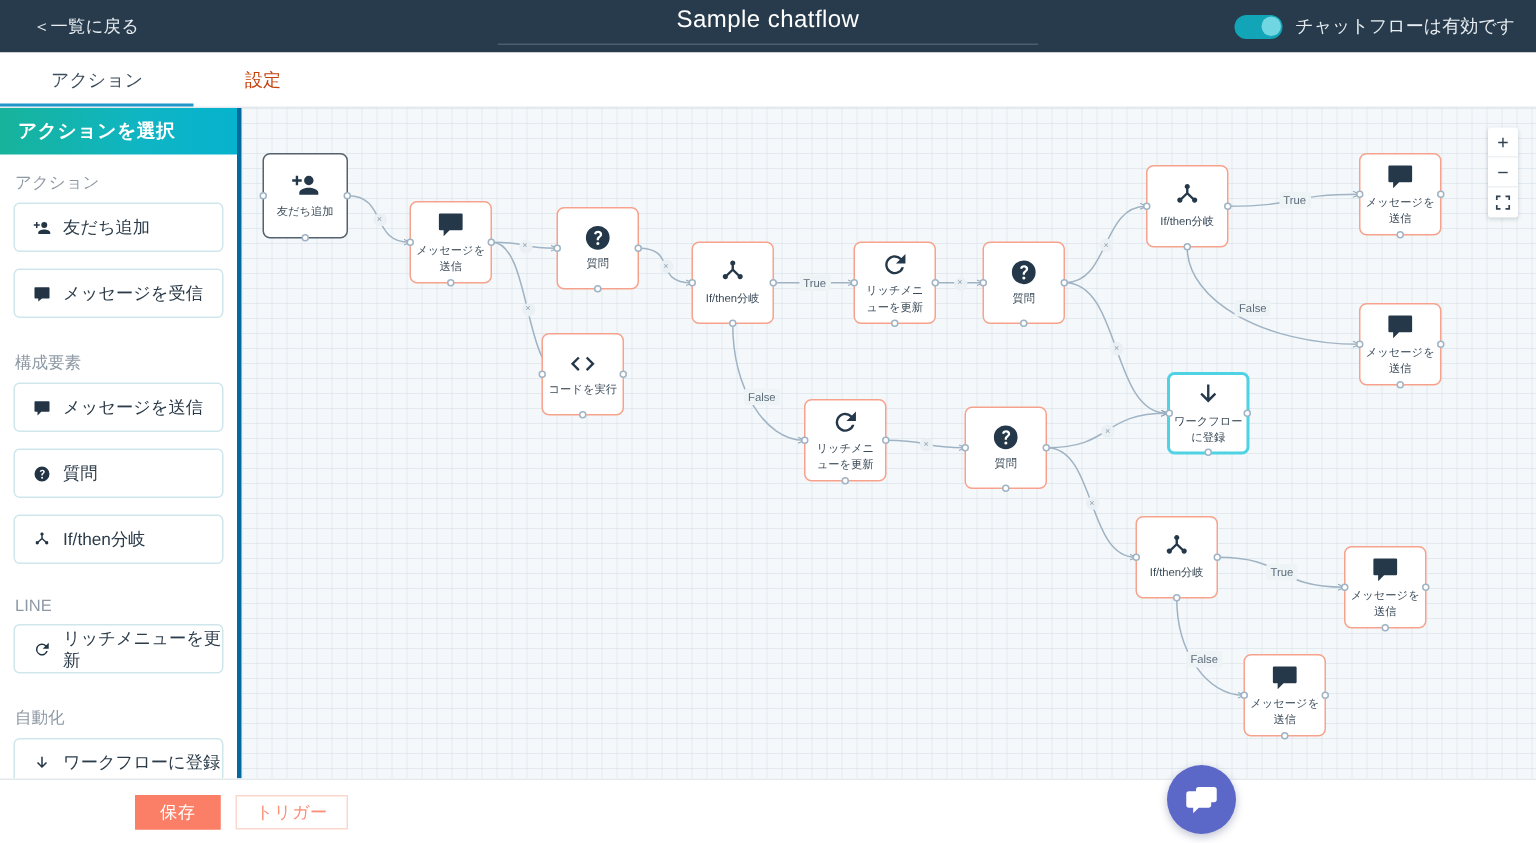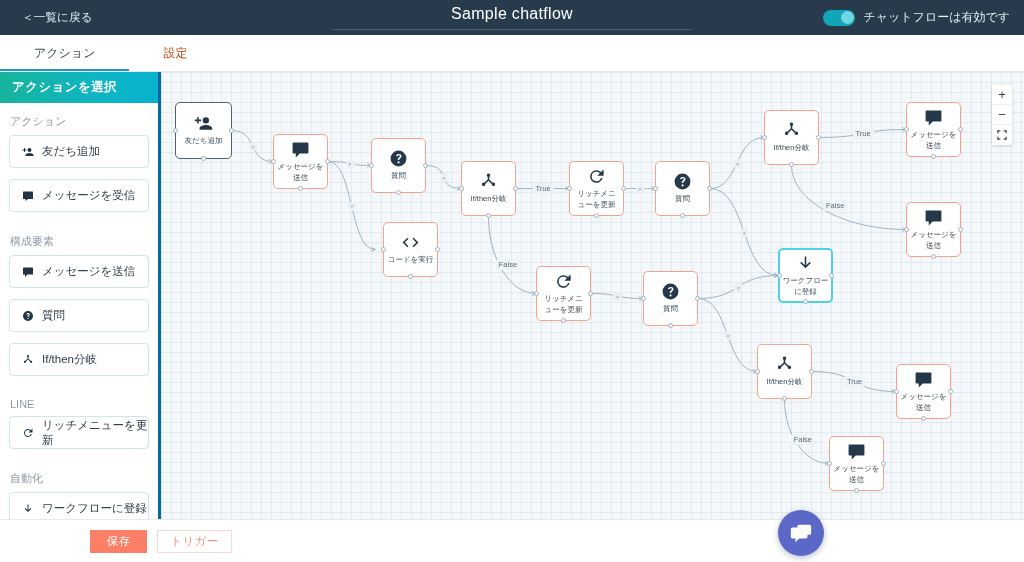--- a/index.html
+++ b/index.html
@@ -308,21 +308,21 @@
           <div class="nicon">
             <svg viewBox="0 0 24 24" width="19" height="19" fill="currentColor">
               <path d="M12 2a10 10 0 1 0 0 20 10 10 0 0 0 0-20zm.1 16.2a1.3 1.3 0 1 1 0-2.6 1.3 1.3 0 0 1 0 2.6zm1.9-6.2c-.8.6-1 .9-1 1.6v.4h-1.9v-.6c0-1.3.5-2 1.5-2.7.8-.6 1.1-.9 1.1-1.5 0-.7-.5-1.2-1.4-1.2-.8 0-1.4.4-1.6 1.3l-1.8-.5c.3-1.6 1.6-2.6 3.4-2.6 2 0 3.4 1.1 3.4 2.8 0 1.2-.5 1.9-1.7 2.7z"></path>
             </svg>
           </div>
           <div class="nlabel">質問</div>
           <div class="port left"></div>
           <div class="port right"></div>
           <div class="port bottom"></div>
         </div>
-        <div class="node" style="left: 222px; top: 150px;">
+        <div class="node" style="left: 200px; top: 150px;">
           <div class="nicon">
             <svg viewBox="0 0 24 24" width="19" height="19" fill="currentColor">
               <path d="M9.4 16.6 4.8 12l4.6-4.6L8 6l-6 6 6 6 1.4-1.4zm5.2 0 4.6-4.6-4.6-4.6L16 6l6 6-6 6-1.4-1.4z"></path>
             </svg>
           </div>
           <div class="nlabel">コードを実行</div>
           <div class="port left"></div>
           <div class="port right"></div>
           <div class="port bottom"></div>
         </div>

